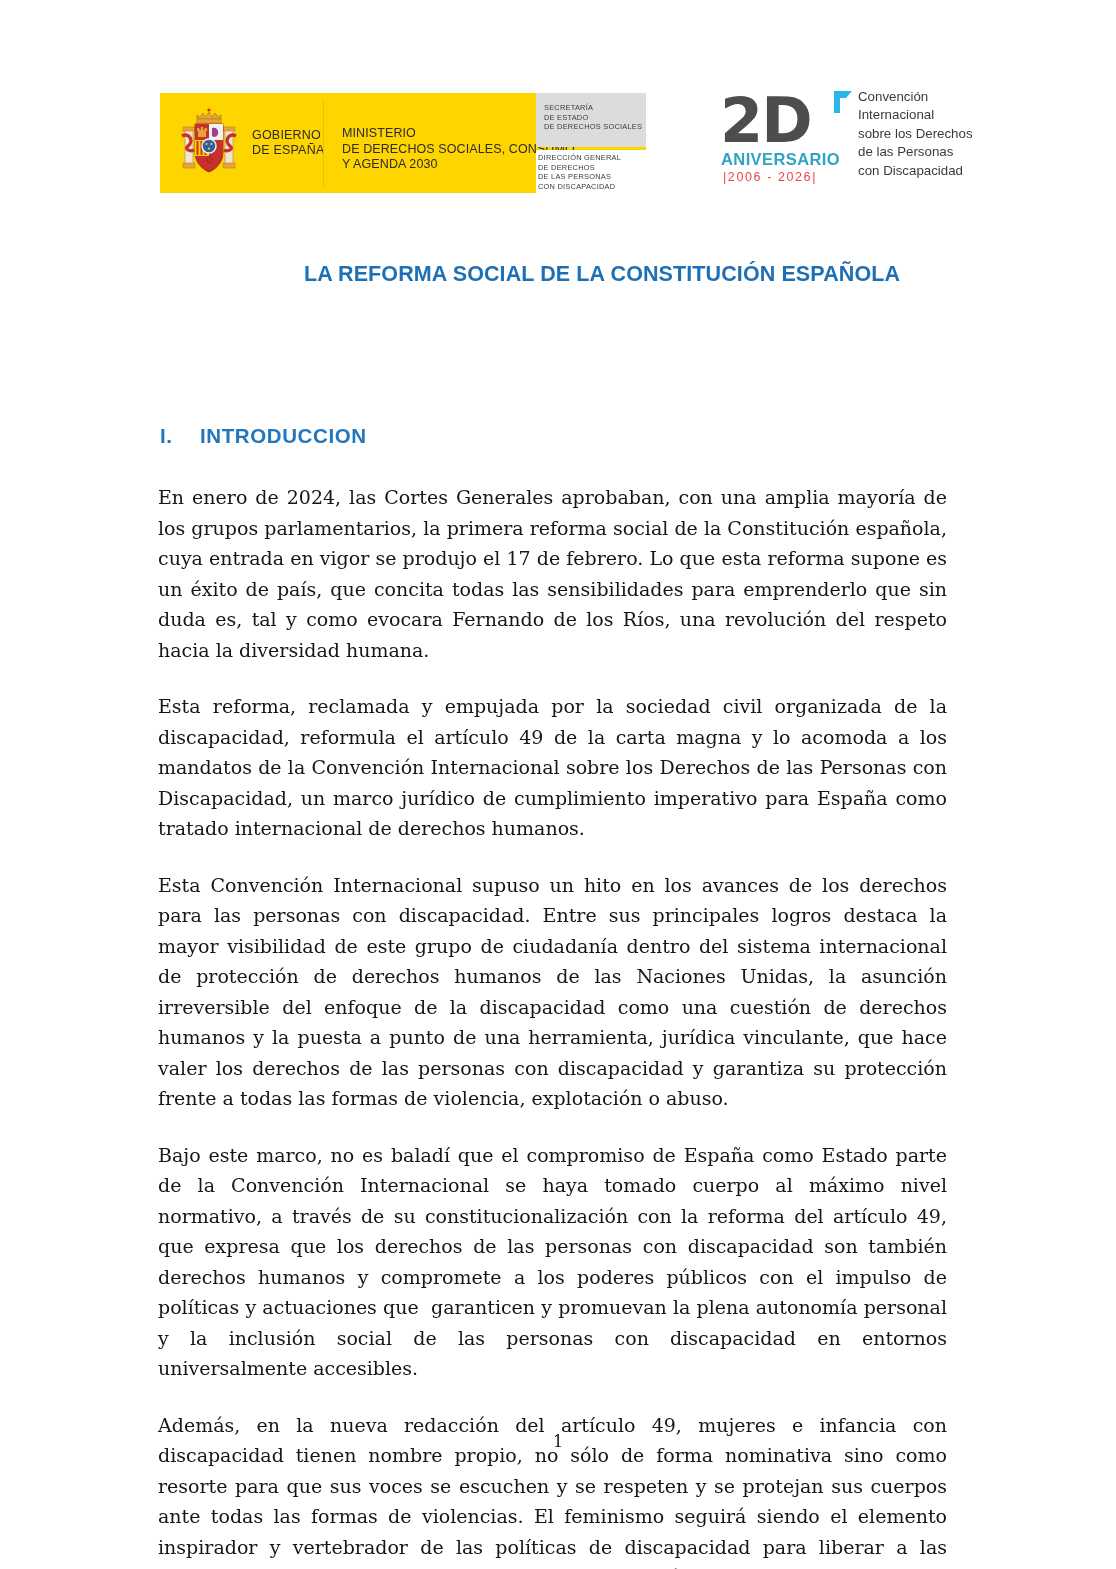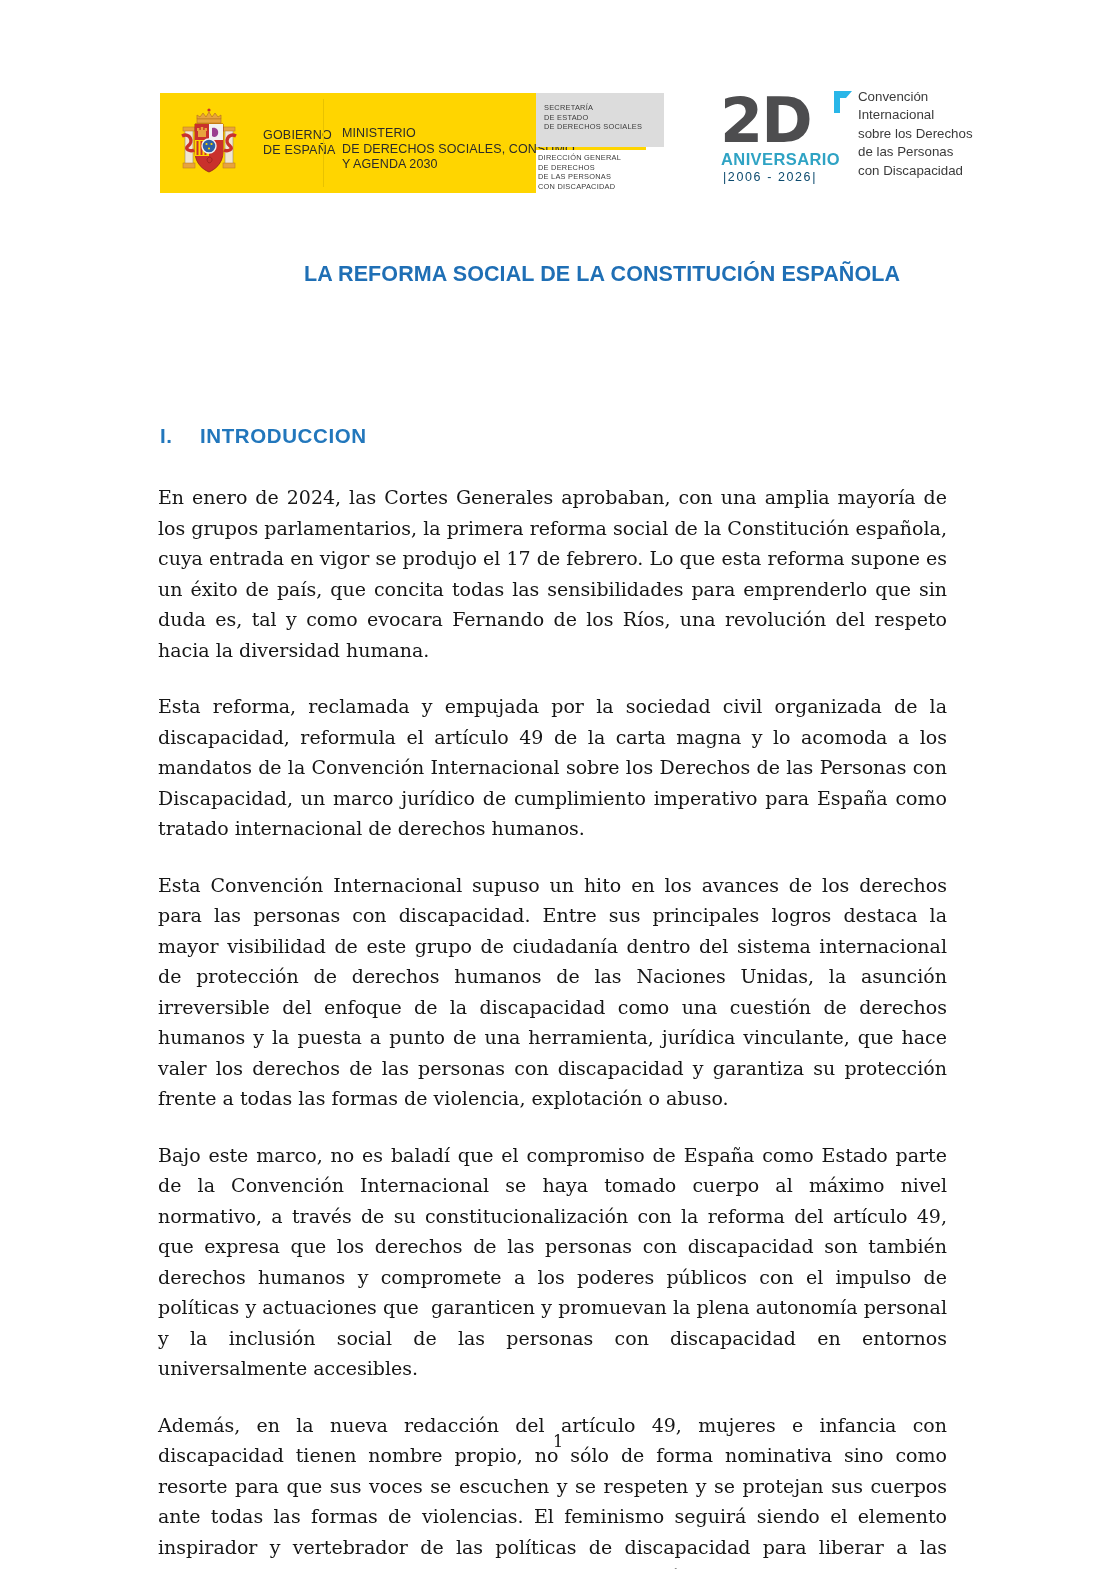--- a/index.html
+++ b/index.html
@@ -27,21 +27,20 @@
 
   .gob-logo {
     position: absolute;
     left: 0;
     top: 0;
     width: 486px;
     height: 100px;
     background: #FFD500;
     display: flex;
     align-items: center;
-    gap: 11px;
   }
   .coat {
     position: relative;
     width: 58px;
     height: 74px;
     margin-left: 20px;
     flex: none;
   }
   .gob-divider {
     position: absolute;
@@ -65,21 +64,21 @@
     font-size: 12.5px;
     line-height: 15.5px;
     color: #2b2b2b;
     letter-spacing: .1px;
   }
 
   .sec-box {
     position: absolute;
     left: 376px;
     top: 0px;
-    width: 128px;
+    width: 110px;
     height: 54px;
     background: #DCDCDC;
     box-sizing: border-box;
     padding: 10px 0 0 8px;
   }
   .dg-box {
     position: absolute;
     left: 376px;
     top: 57px;
     width: 110px;
@@ -129,21 +128,21 @@
     font-size: 16.5px;
     font-weight: bold;
     color: #2FA3C4;
     letter-spacing: .4px;
   }
   .anniv-years {
     position: absolute;
     left: 3px;
     top: 82px;
     font-size: 12.5px;
-    color: #0c4a6e;
+    color: #ef4444;
     letter-spacing: 1.6px;
   }
   .conv-flag {
     position: absolute;
     left: 112px;
     top: 3px;
     width: 22px;
     height: 24px;
   }
   .conv-text {

